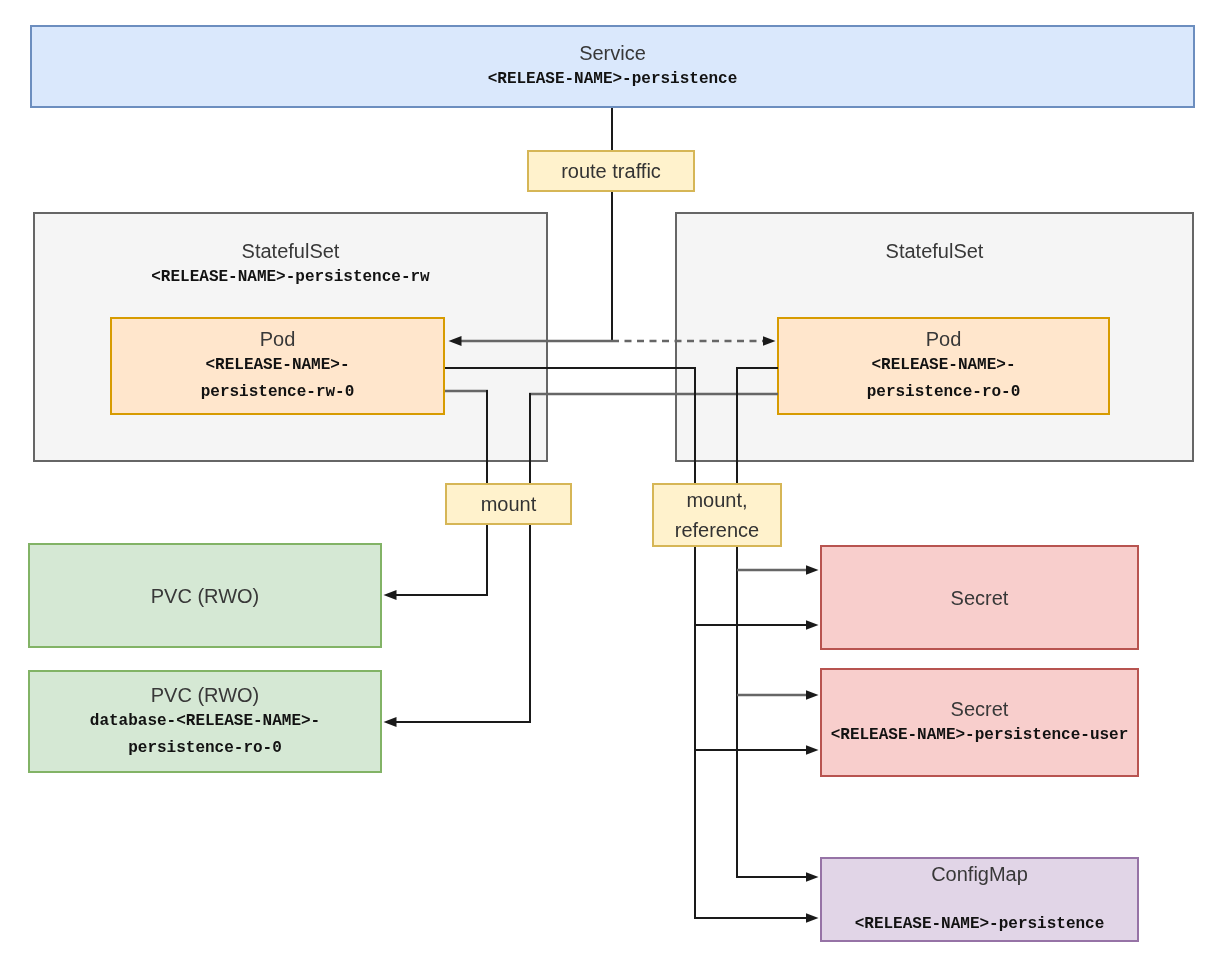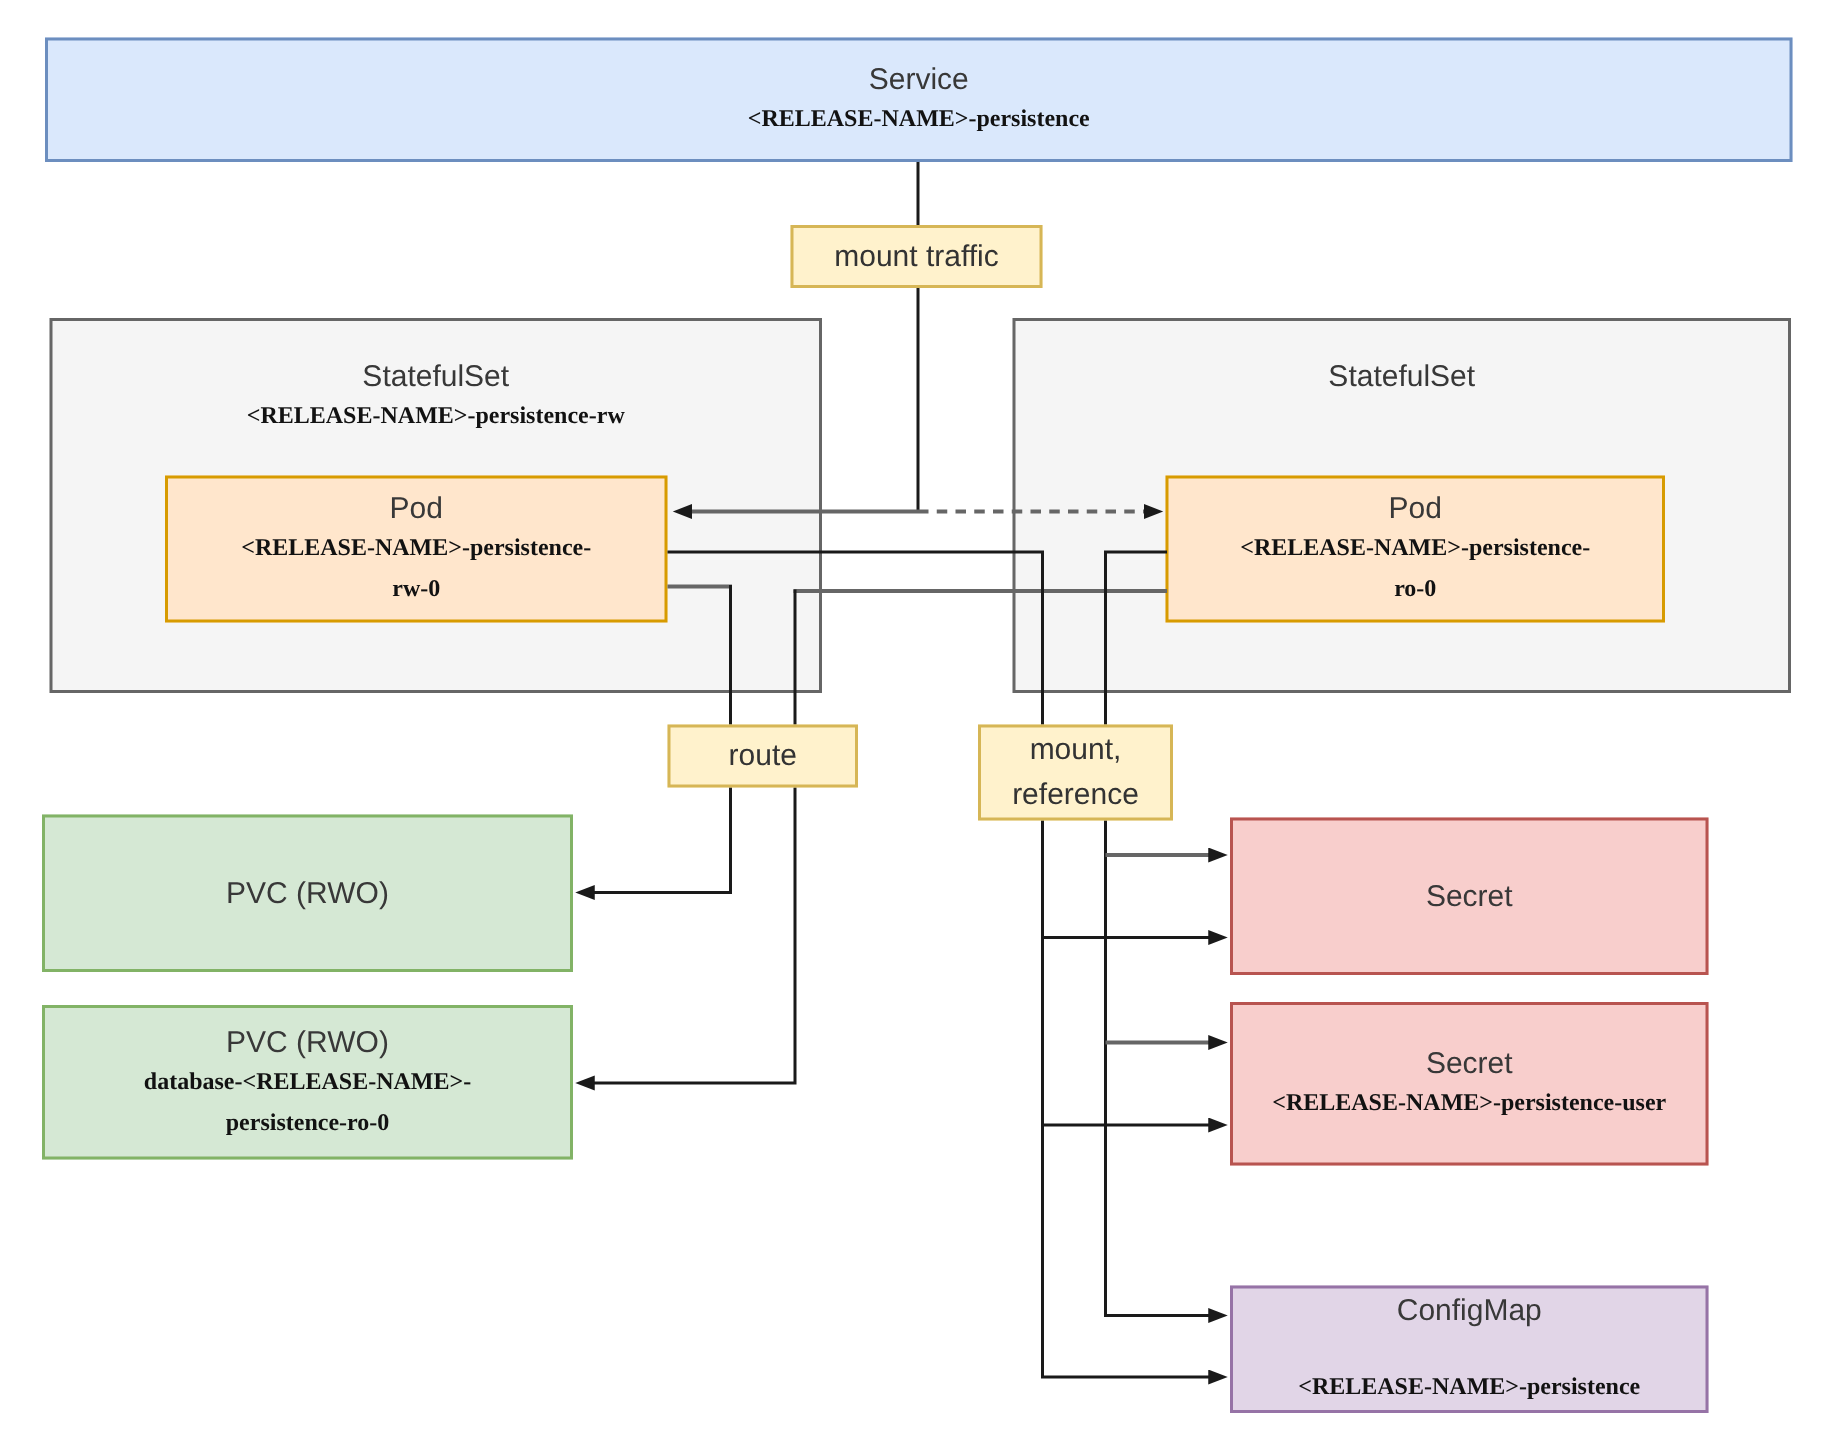--- a/index.html
+++ b/index.html
@@ -8,21 +8,21 @@
     font-family:"Liberation Sans",sans-serif;
   }
   .node,.group{
     position:absolute;box-sizing:border-box;
     display:flex;flex-direction:column;align-items:center;justify-content:center;
     text-align:center;z-index:2;
   }
   .group{justify-content:flex-start;padding-top:24px;z-index:1;
     background:var(--group-fill);border:2px solid var(--group-border);}
   .title{font-size:20px;line-height:26px;color:var(--title-color);}
-  .subtitle{font-family:Liberation Serif, serif;font-weight:bold;font-size:16px;
+  .subtitle{font-family:Liberation Mono, monospace;font-weight:bold;font-size:16px;
     line-height:27px;color:var(--subtitle-color);}
   
   #service{left:30px;top:25px;width:1165px;height:83px;
     background:var(--service-fill);border:2px solid var(--service-border);align-items:center;}
   #ss-rw{left:33px;top:212px;width:515px;height:250px;}
   #ss-ro{left:675px;top:212px;width:519px;height:250px;}
   #pod-rw{left:110px;top:317px;width:335px;height:98px;
     background:var(--pod-fill);border:2px solid var(--pod-border);}
   #pod-ro{left:777px;top:317px;width:333px;height:98px;
     background:var(--pod-fill);border:2px solid var(--pod-border);}
@@ -121,18 +121,18 @@
 
     <path d="M445,368 L695,368 L695,918 L806,918" marker-end="url(#arrow)" style="stroke:var(--line-dark);stroke-width:2;fill:none"></path>
     <path d="M695,625 L806,625" marker-end="url(#arrow)" style="stroke:var(--line-dark);stroke-width:2;fill:none"></path>
     <path d="M695,750 L806,750" marker-end="url(#arrow)" style="stroke:var(--line-dark);stroke-width:2;fill:none"></path>
 
     <path d="M778,368 L737,368 L737,877 L806,877" marker-end="url(#arrow)" style="stroke:var(--line-dark);stroke-width:2;fill:none"></path>
     <path d="M737,570 L806,570" marker-end="url(#arrow)" style="stroke:var(--line-gray);stroke-width:2.6;fill:none"></path>
     <path d="M737,695 L806,695" marker-end="url(#arrow)" style="stroke:var(--line-gray);stroke-width:2.6;fill:none"></path>
   </svg>
 
-  <div class="edge-label" id="label-route">mount traffic</div>
-  <div class="edge-label" id="label-mount">route</div>
+  <div class="edge-label" id="label-route">route traffic</div>
+  <div class="edge-label" id="label-mount">mount</div>
   <div class="edge-label" id="label-mount-ref">mount,
 reference</div>
 
 </div>
 
 </body></html>

